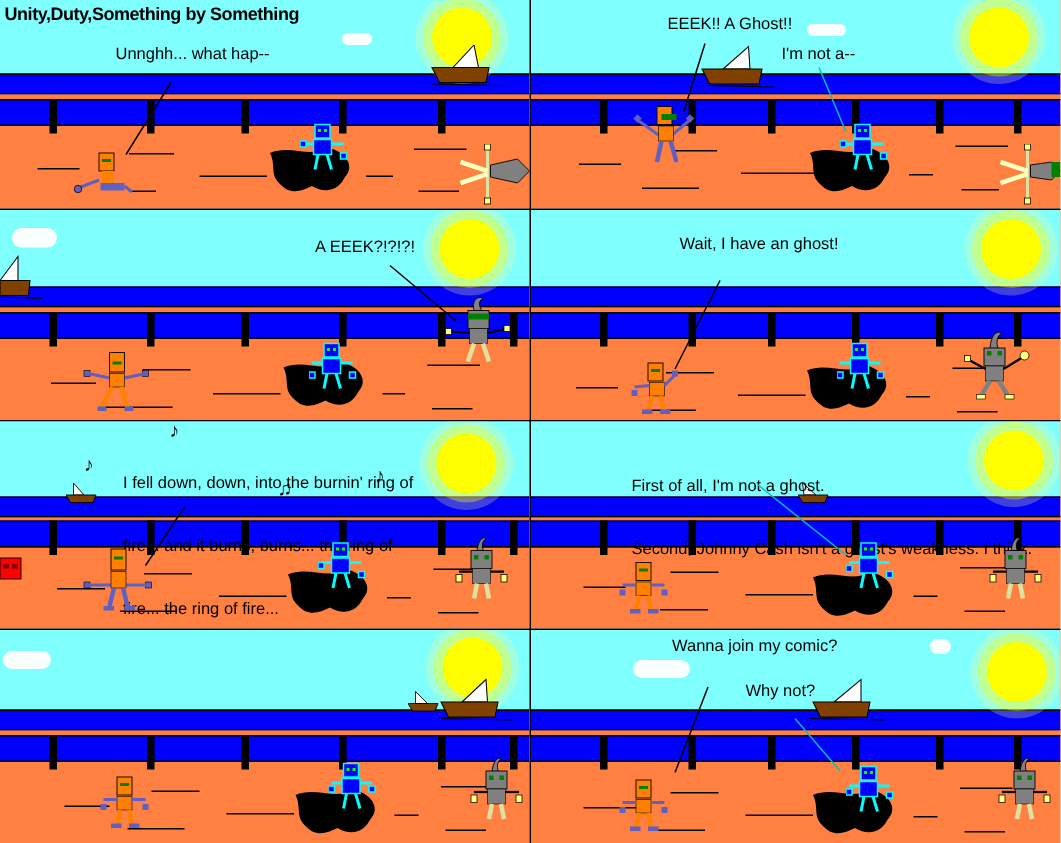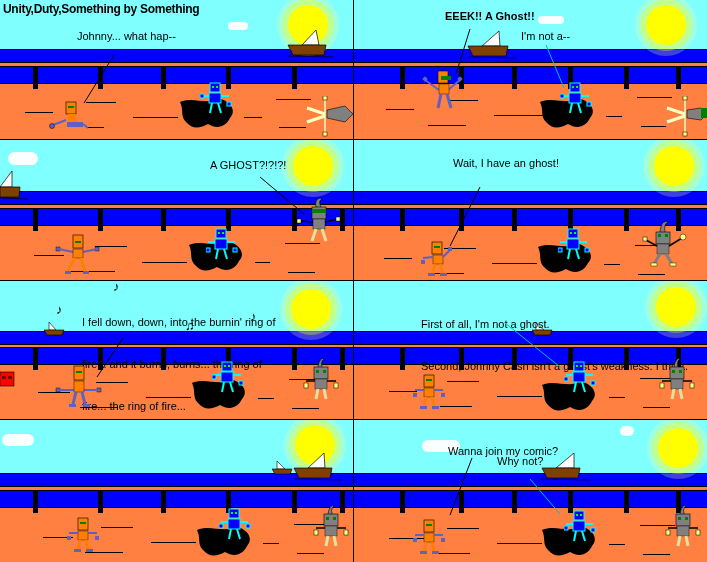--- a/index.html
+++ b/index.html
@@ -45,21 +45,21 @@
         <polygon points="2,15 40,15 38,25 7,25" fill="#804000" stroke="#000" stroke-width="0.7"></polygon>
         <line x1="2" y1="26" x2="48" y2="27" stroke="#000" stroke-width="0.7"></line>
       </svg>
     <div class="dash" style="left:25px;top:112px;width:28px"></div>
     <div class="dash" style="left:86px;top:102px;width:30px"></div>
     <div class="dash" style="left:133px;top:117px;width:45px"></div>
     <div class="dash" style="left:244px;top:117px;width:18px"></div>
     <div class="dash" style="left:276px;top:99px;width:35px"></div>
     <div class="dash" style="left:279px;top:127px;width:27px"></div>
     <div class="dash" style="left:86px;top:127px;width:18px"></div>
-    <div class="speech" style="left:77px;top:29px;">Johnny... what hap--</div>
+    <div class="speech" style="left:77px;top:29px;">Unnghh... what hap--</div>
     <svg class="tail" style="left:82px;top:53px;width:35px;height:52px;">
         <line x1="32" y1="2" x2="2" y2="50" stroke="#000" stroke-width="1"></line>
       </svg>
 
     <svg class="fig" style="left:48px;top:100px" width="45" height="32" viewBox="0 0 45 32">
         <rect x="18" y="2" width="10" height="12" fill="#ff8000" stroke="#000" stroke-width="0.6"></rect>
         <rect x="20" y="6" width="6" height="2" fill="#008000"></rect>
         <rect x="20" y="14" width="8" height="8" fill="#ff8000"></rect>
         <line x1="5" y1="25" x2="18" y2="20" stroke="#6060c0" stroke-width="2"></line>
         <circle cx="4" cy="26" r="2.5" fill="#6060c0" stroke="#000" stroke-width="0.5"></circle>
@@ -113,21 +113,21 @@
         <polygon points="2,16 42,16 40,26 7,26" fill="#804000" stroke="#000" stroke-width="0.7"></polygon>
         <line x1="2" y1="27" x2="50" y2="28" stroke="#000" stroke-width="0.7"></line>
       </svg>
     <div class="dash" style="left:32px;top:109px;width:28px"></div>
     <div class="dash" style="left:74px;top:125px;width:38px"></div>
     <div class="dash" style="left:140px;top:115px;width:55px"></div>
     <div class="dash" style="left:252px;top:116px;width:16px"></div>
     <div class="dash" style="left:283px;top:97px;width:35px"></div>
     <div class="dash" style="left:287px;top:126px;width:25px"></div>
     <div class="dash" style="left:94px;top:100px;width:30px"></div>
-    <div class="speech" style="left:91px;top:9px;font-weight:bold;">EEEK!! A Ghost!!</div>
+    <div class="speech" style="left:91px;top:9px;">EEEK!! A Ghost!!</div>
     <div class="speech" style="left:167px;top:29px;">I'm not a--</div>
     <svg class="tail" style="left:100px;top:28px;width:20px;height:48px;">
         <line x1="16" y1="1" x2="2" y2="46" stroke="#000" stroke-width="1"></line>
       </svg>
     <svg class="tail" style="left:190px;top:44px;width:22px;height:46px;">
         <line x1="2" y1="1" x2="20" y2="44" stroke="#00c0c0" stroke-width="1"></line>
       </svg>
 
     <svg class="fig" style="left:68px;top:70px" width="42" height="42" viewBox="0 0 42 42">
         <line x1="3" y1="10" x2="17" y2="20" stroke="#6060c0" stroke-width="2"></line>
@@ -186,21 +186,21 @@
         <polygon points="0,17 20,17 19,27 0,27" fill="#804000" stroke="#000" stroke-width="0.7"></polygon>
         <line x1="0" y1="28" x2="28" y2="29" stroke="#000" stroke-width="0.7"></line>
       </svg>
     <div class="dash" style="left:34px;top:115px;width:30px"></div>
     <div class="dash" style="left:95px;top:106px;width:32px"></div>
     <div class="dash" style="left:142px;top:122px;width:45px"></div>
     <div class="dash" style="left:255px;top:122px;width:15px"></div>
     <div class="dash" style="left:285px;top:103px;width:35px"></div>
     <div class="dash" style="left:288px;top:132px;width:27px"></div>
     <div class="dash" style="left:70px;top:131px;width:45px"></div>
-    <div class="speech" style="left:210px;top:18px;">A GHOST?!?!?!</div>
+    <div class="speech" style="left:210px;top:18px;">A EEEK?!?!?!</div>
     <svg class="tail" style="left:258px;top:36px;width:50px;height:40px;">
         <line x1="2" y1="1" x2="46" y2="38" stroke="#000" stroke-width="1"></line>
       </svg>
     <svg class="fig" style="left:55px;top:94px" width="45" height="42" viewBox="0 0 45 42">
         <rect x="1" y="13" width="4" height="4" fill="#6060c0" stroke="#000" stroke-width="0.4"></rect>
         <rect x="40" y="13" width="4" height="4" fill="#6060c0" stroke="#000" stroke-width="0.4"></rect>
         <line x1="4" y1="15" x2="18" y2="18" stroke="#6060c0" stroke-width="2"></line>
         <line x1="28" y1="18" x2="42" y2="15" stroke="#6060c0" stroke-width="2"></line>
         <rect x="18" y="1" width="10" height="13" fill="#ff8000" stroke="#000" stroke-width="0.6"></rect>
         <rect x="20" y="7" width="6" height="2" fill="#008000"></rect>
@@ -559,21 +559,21 @@
         <polygon points="2,16 40,16 38,26 7,26" fill="#804000" stroke="#000" stroke-width="0.7"></polygon>
         <line x1="0" y1="27" x2="50" y2="28" stroke="#000" stroke-width="0.7"></line>
       </svg>
     <div class="dash" style="left:35px;top:118px;width:35px"></div>
     <div class="dash" style="left:93px;top:108px;width:32px"></div>
     <div class="dash" style="left:143px;top:123px;width:45px"></div>
     <div class="dash" style="left:255px;top:124px;width:16px"></div>
     <div class="dash" style="left:286px;top:105px;width:35px"></div>
     <div class="dash" style="left:289px;top:134px;width:27px"></div>
     <div class="dash" style="left:78px;top:133px;width:38px"></div>
-    <div class="speech" style="left:94px;top:24px;">Wanna join my comic?</div>
+    <div class="speech" style="left:94px;top:4px;">Wanna join my comic?</div>
     <div class="speech" style="left:143px;top:34px;">Why not?</div>
     <svg class="tail" style="left:94px;top:37px;width:26px;height:60px;">
         <line x1="24" y1="1" x2="2" y2="58" stroke="#000" stroke-width="1"></line>
       </svg>
     <svg class="tail" style="left:174px;top:58px;width:34px;height:38px;">
         <line x1="2" y1="1" x2="32" y2="36" stroke="#00c0c0" stroke-width="1"></line>
       </svg>
     <svg class="fig" style="left:58px;top:98px" width="34" height="38" viewBox="0 0 34 38">
         <rect x="12" y="2" width="10" height="12" fill="#ff8000" stroke="#000" stroke-width="0.6"></rect>
         <rect x="14" y="6" width="6" height="2" fill="#008000"></rect>

